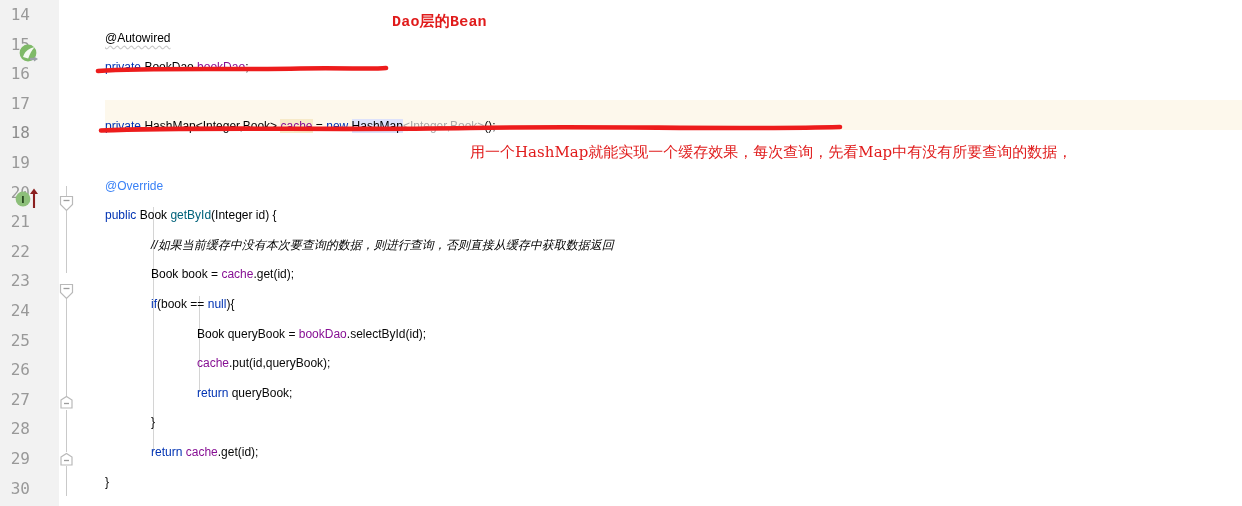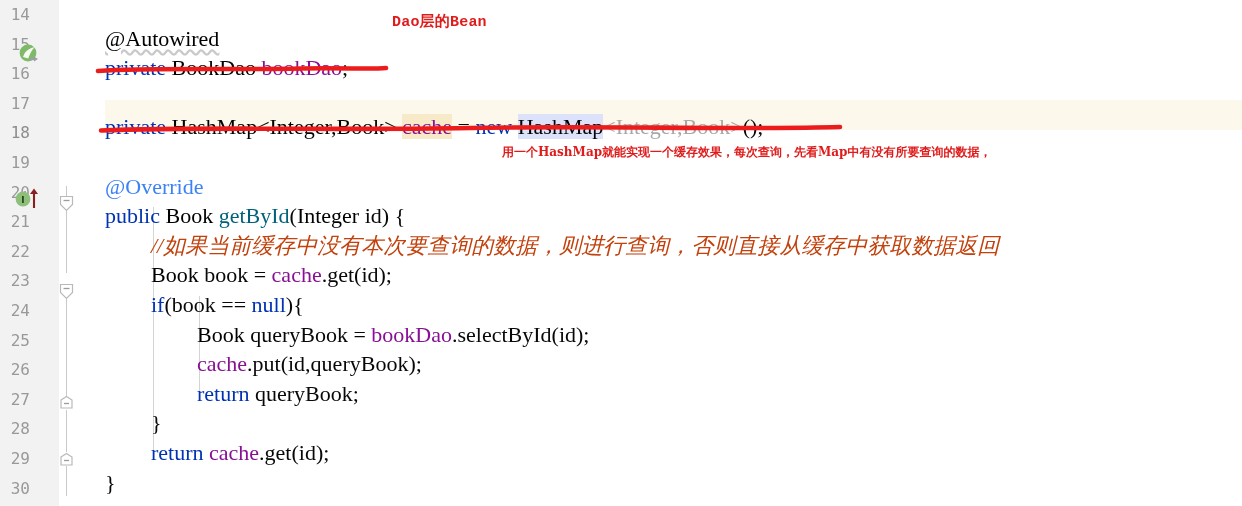--- a/index.html
+++ b/index.html
@@ -49,35 +49,35 @@
   .fold-line{
     position:absolute;left:66px;width:1px;background:#c9c9c9;
   }
   .fold{
     position:absolute;width:17px;height:17px;
   }
 
   
   .code{
     position:absolute;left:0;top:0;width:1124px;height:506px;
-    font-family:Liberation Serif, serif;
-    font-size:22px;
+    font-family:Liberation Sans, sans-serif;
+    font-size:12px;
     white-space:pre;
   }
   .cl{
     position:absolute;left:105px;height:29.6px;line-height:29.6px;
     white-space:pre;
   }
   
   .kw      {color:#0033b3;}
   .type    {color:#000000;}
   .plain   {color:#080808;}
   .field   {color:#871094;}
   .anno    {color:#3b82f6;}
-  .comment {color:#c2410c;font-style:italic;}
+  .comment {color:#000000;font-style:italic;}
   .method  {color:#00627a;}
   .grayed  {color:#a8a8a8;}
   .hl-cache{background:#f7eac8;color:#871094;}
   .hl-new  {background:#dde2fb;color:#000000;}
   .anno-wave{
     text-decoration:underline;
     text-decoration-style:wavy;
     text-decoration-color:#c9c9c9;
     text-underline-offset:3px;
   }
@@ -88,21 +88,21 @@
   
   .redtext{
     position:absolute;color:#e01b1b;
     font-family:Liberation Mono, monospace;
     font-size:15px;font-weight:700;white-space:pre;letter-spacing:0.2px;
   }
   .annot-svg{position:absolute;left:0;top:0;pointer-events:none;}
   .chinese-note{
     position:absolute;color:#e01b1b;
     font-family:"DejaVu Serif","Liberation Serif",serif;
-    font-size:12px;font-weight:700;line-height:21px;white-space:pre;margin-left:32px;
+    font-size:15px;font-weight:400;line-height:21px;white-space:pre;
   }
 </style>
 </head>
 <body>
 
 <div id="editor">
 
   <div class="cur-line-band">
     <div class="gut"></div>
   </div>

